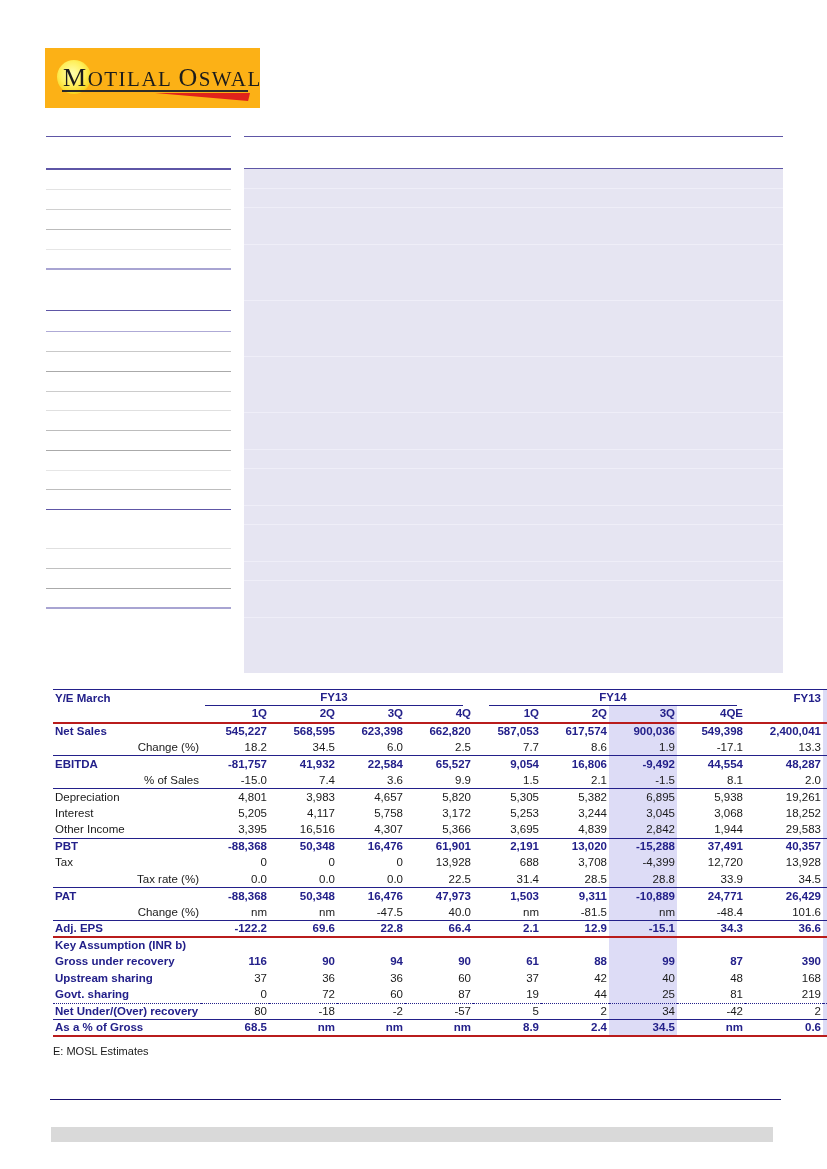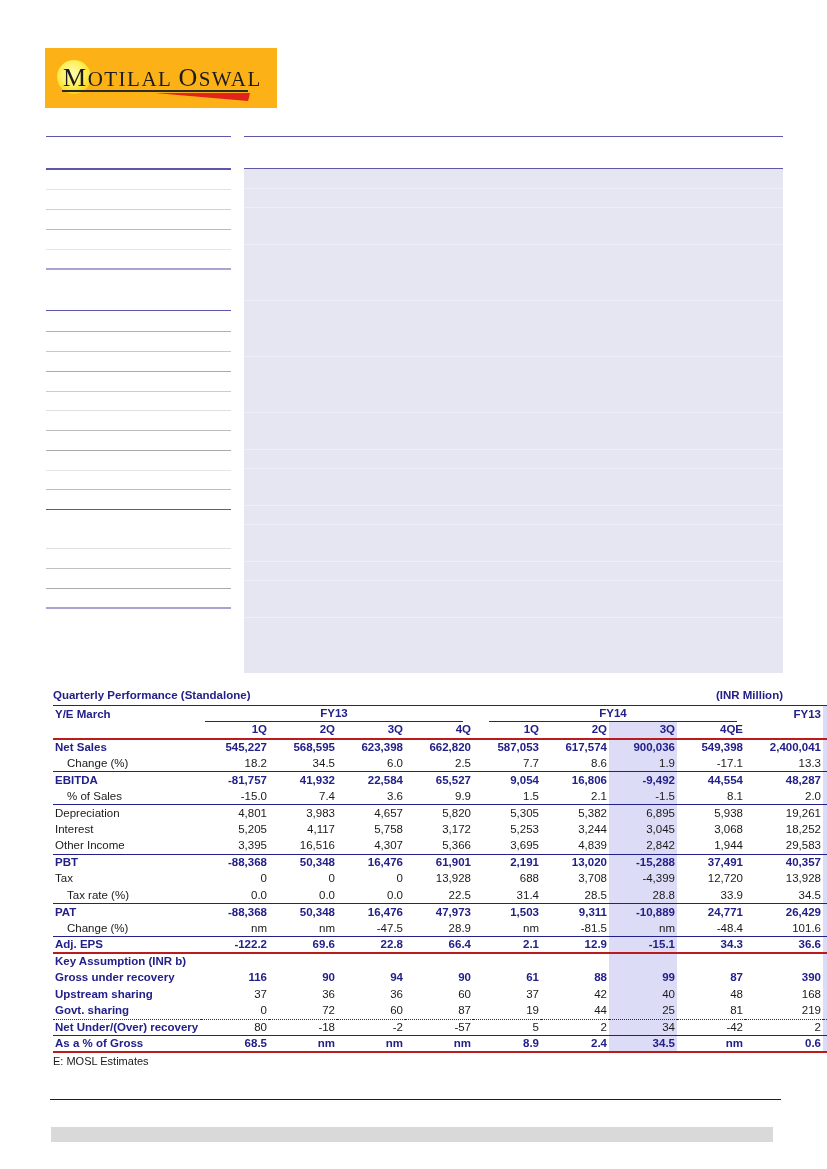--- a/index.html
+++ b/index.html
@@ -1,20 +1,20 @@
 <!DOCTYPE html>
 <html><head>
 <meta charset="utf-8">
 <style>
   * { box-sizing: border-box; margin: 0; padding: 0; }
   html, body { width: 827px; height: 1169px; background: #ffffff; overflow: hidden; }
   body { position: relative; font-family: "Liberation Sans", sans-serif; color: #1a1a1a; }
 
   
-  .logo { position: absolute; left: 45px; top: 48px; width: 232px; height: 60px; background: #fcb116; overflow: hidden; }
+  .logo { position: absolute; left: 45px; top: 48px; width: 215px; height: 60px; background: #fcb116; overflow: hidden; }
   .logo .sun { position: absolute; left: 12px; top: 12px; width: 34px; height: 34px; border-radius: 50%;
     background: radial-gradient(circle at 45% 40%, #ffffb0 0%, #ffef5a 45%, #f7d21a 75%, rgba(252,177,22,0) 100%); }
   .logo .word { position: absolute; left: 18px; top: 15px; font-family: "Liberation Serif", serif; font-size: 21px;
     letter-spacing: 1.5px; color: #1c1c1c; white-space: nowrap; }
   .logo .word .cap { font-size: 26px; }
   .logo .rule { position: absolute; left: 17px; top: 42px; width: 186px; height: 1.5px; background: #2b2b2b; }
   .logo .swoosh { position: absolute; left: 110px; top: 45px; width: 95px; height: 8px; background: #e0231b;
     clip-path: polygon(0 0, 100% 0, 98% 100%); }
 
   
@@ -32,30 +32,30 @@
   .tbl-title { position: absolute; left: 0; top: 0; }
   .tbl-unit { position: absolute; right: 0; top: 0; }
   table { width: 730px; border-collapse: collapse; font-size: 11.5px; table-layout: fixed; }
   col.c-label { width: 148px; }
   col.c-num { width: 68px; }
   td { height: 16.5px; line-height: 15px; padding: 0 2px; white-space: nowrap; vertical-align: middle; }
   td.num { text-align: right; }
   td.lbl { text-align: left; }
   tr.bold td { font-weight: bold; color: #23208a; }
   tr.bold td.num { color: #23208a; }
-  tr.sub td.lbl { padding-left: 14px; }
+  tr.sub td.lbl { padding-left: 14px; text-align: right; }
   tr.blue td.lbl { color: #23208a; font-weight: bold; }
   tr.top-rule td { border-top: 1px solid #23208a; }
   tr.bottom-rule td { border-bottom: 2px solid #b91c1c; }
   tr.dotted td { border-bottom: 1px dotted #23208a; }
   .hl { background: #dddcf6; }
   tr.hdr td { font-weight: bold; color: #23208a; }
   .grp { position: relative; text-align: center; }
   .grp-line { border-bottom: 1px solid #23208a; }
-  .footnote { font-size: 11px; color: #1a1a1a; margin-top: 2px; }
+  .footnote { font-size: 11px; color: #1a1a1a; margin-top: 8px; }
 
   
   .footer-rule { position: absolute; left: 50px; top: 1099px; width: 731px; height: 1px; background: #1a1270; }
   .footer-bar { position: absolute; left: 51px; top: 1127px; width: 722px; height: 15px; background: #d9d9d9; }
 </style>
 </head>
 <body>
 
 <div class="logo">
   <div class="sun"></div>
@@ -102,24 +102,20 @@
   <div class="pline" style="top:280px;"></div>
   <div class="pline" style="top:299px;"></div>
   <div class="pline" style="top:336px;"></div>
   <div class="pline" style="top:355px;"></div>
   <div class="pline" style="top:392px;"></div>
   <div class="pline" style="top:411px;"></div>
   <div class="pline" style="top:448px;"></div>
 </div>
 
 <div class="tbl-wrap">
-  <div class="tbl-title-row">
-    <span class="tbl-title">Quarterly Performance (Standalone)</span>
-    <span class="tbl-unit">(INR Million)</span>
-  </div>
   <table>
     <colgroup>
       <col class="c-label">
       <col class="c-num">
         <col class="c-num">
         <col class="c-num">
         <col class="c-num">
       <col class="c-num">
         <col class="c-num">
         <col class="c-num">
@@ -295,21 +291,21 @@
           <td class="num hl">-10,889</td>
           <td class="num">24,771</td>
           <td class="num">26,429</td>
           <td class="num hl">24,697</td>
         </tr>
         <tr class="sub">
           <td class="lbl">Change (%)</td>
           <td class="num">nm</td>
           <td class="num">nm</td>
           <td class="num">-47.5</td>
-          <td class="num">28.9</td>
+          <td class="num">40.0</td>
           <td class="num">nm</td>
           <td class="num">-81.5</td>
           <td class="num hl">nm</td>
           <td class="num">-48.4</td>
           <td class="num">101.6</td>
           <td class="num hl">-6.6</td>
         </tr>
         <tr class="bold top-rule bottom-rule">
           <td class="lbl">Adj. EPS</td>
           <td class="num">-122.2</td>

